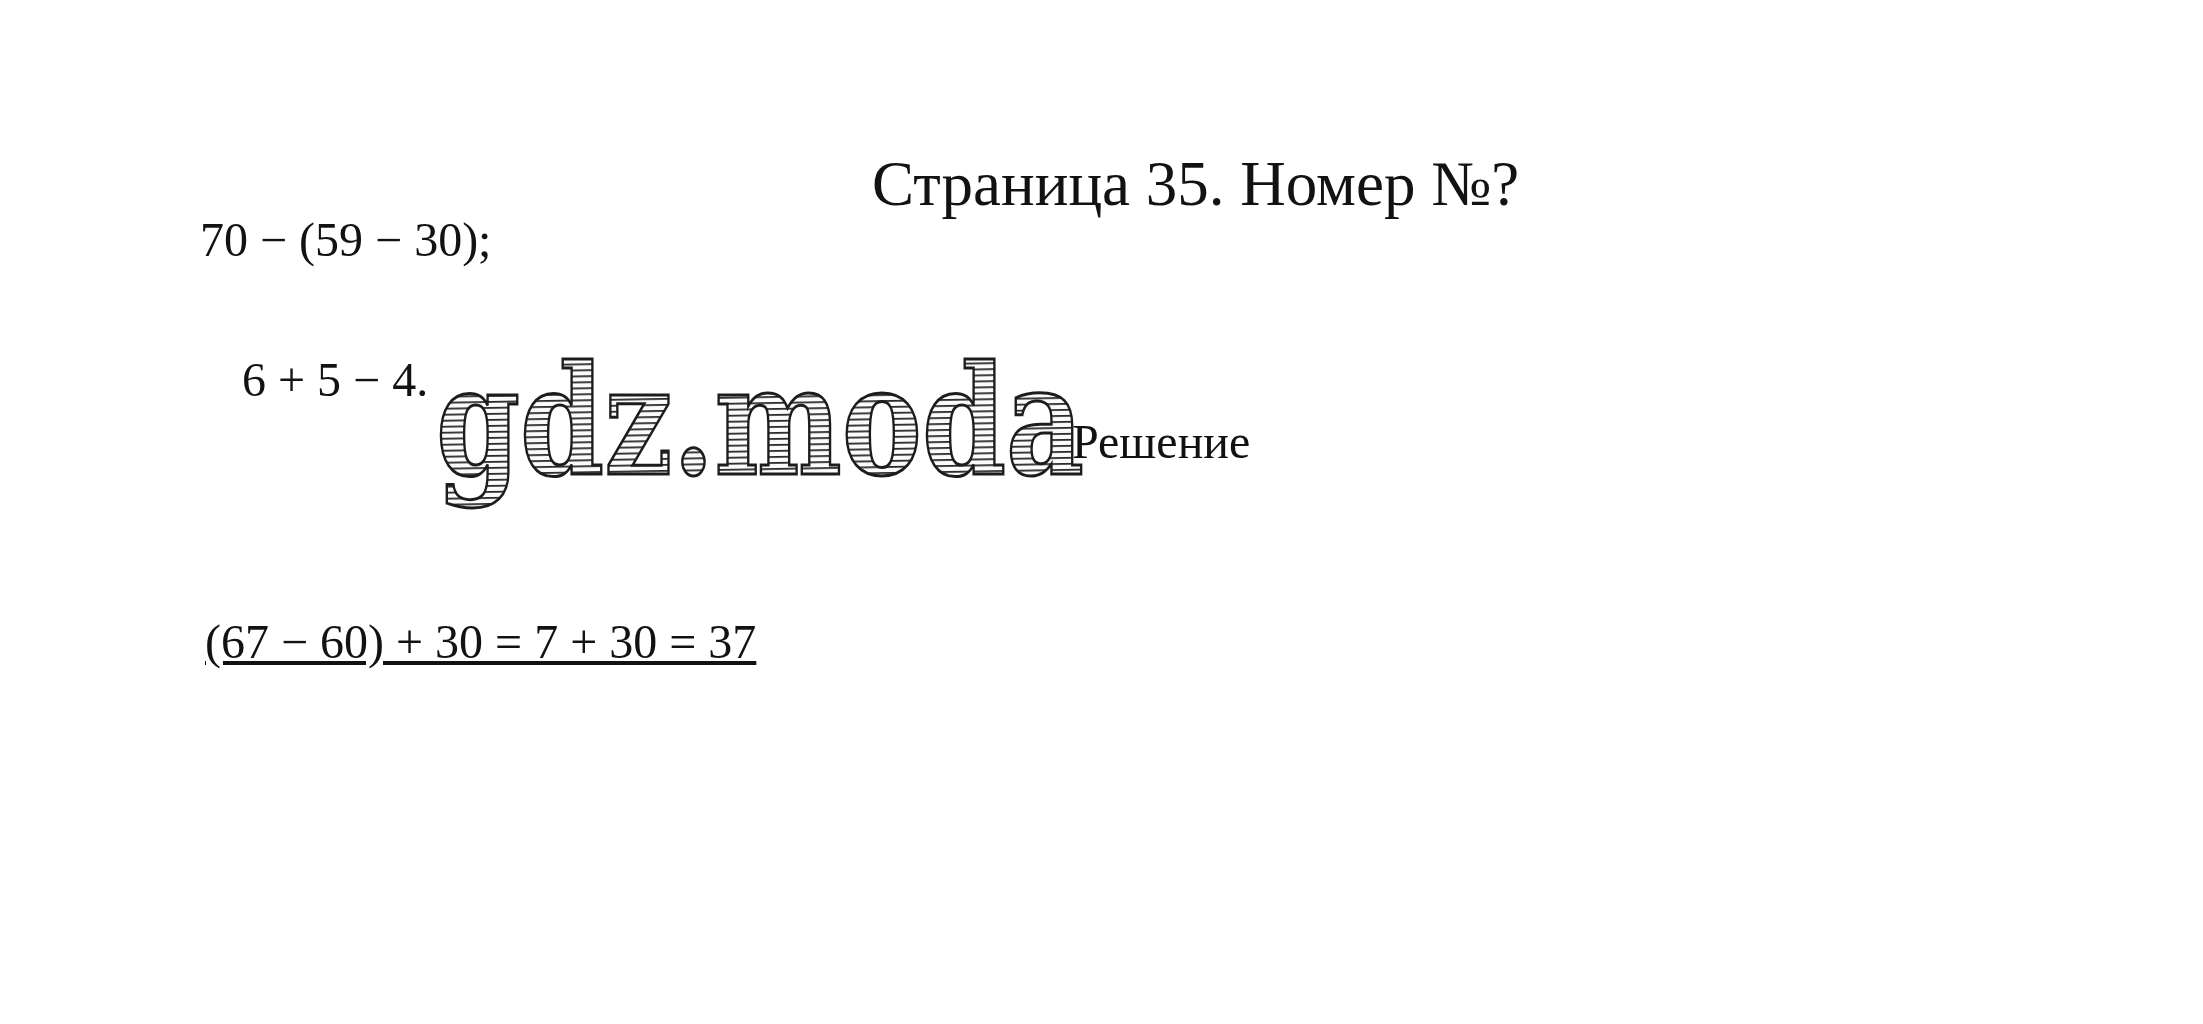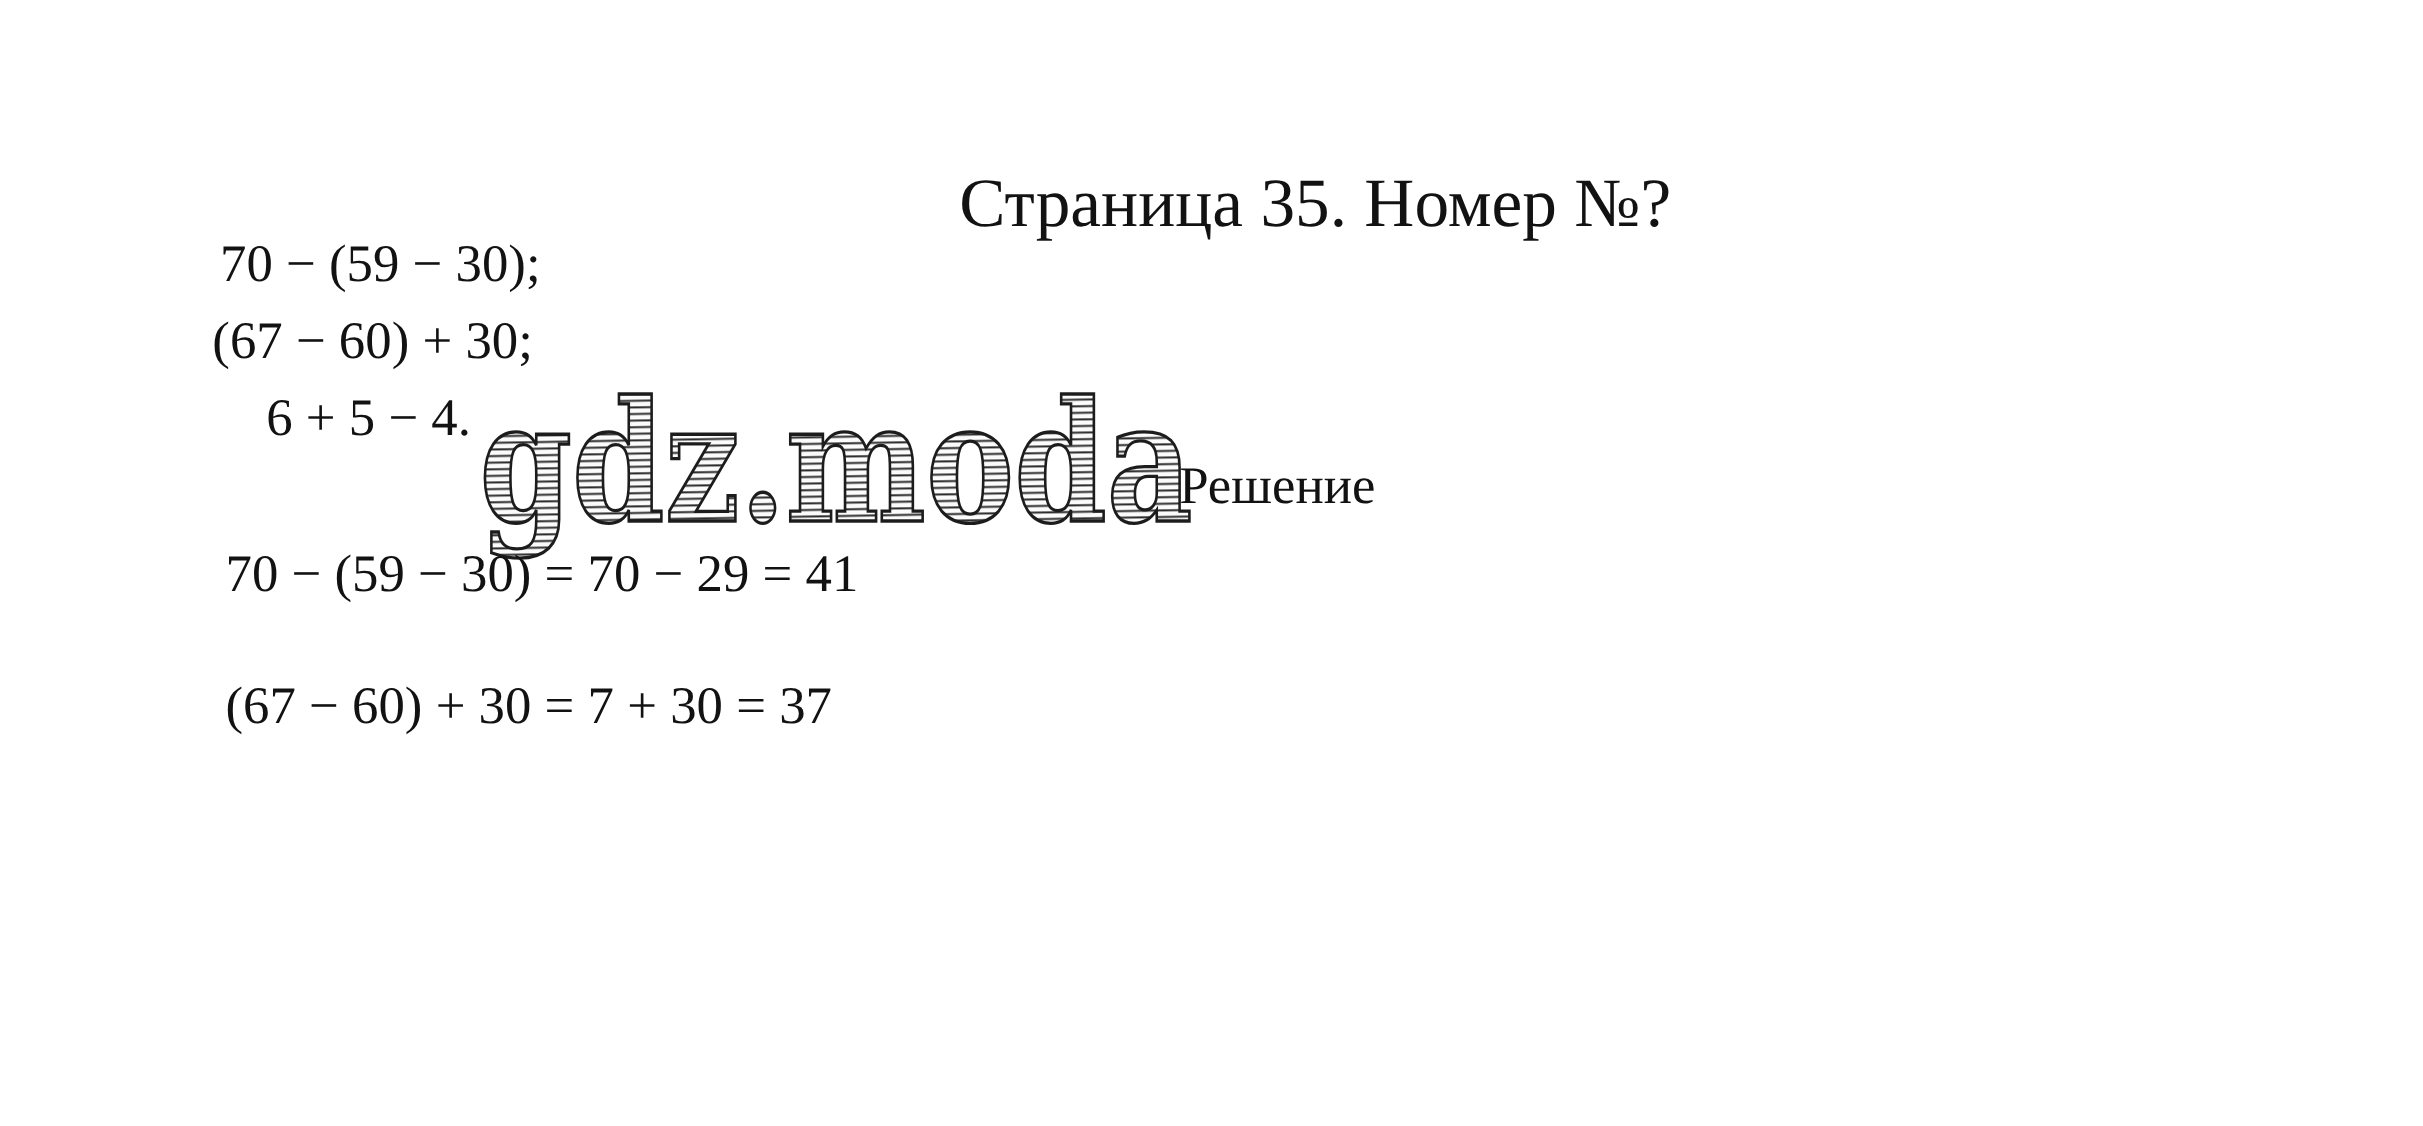--- a/index.html
+++ b/index.html
@@ -21,51 +21,49 @@
     white-space: nowrap;
     font-size: 48px;
     line-height: 1.1;
   }
   #page-title   { left: 872px;  top: 150px; font-size: 63px; }
   #problem-1    { left: 200px;  top: 214px; }
   #problem-2    { left: 193px;  top: 284px; }
   #problem-3    { left: 200px;  top: 354px; margin-left: 42px; }
   #solution-heading { left: 1072px; top: 416px; font-family: Liberation Serif, serif; }
   #solution-1   { left: 205px;  top: 496px; }
-  #solution-2   { left: 205px;  top: 616px; }
+  #solution-2   { left: 205px;  top: 616px; text-decoration: underline; }
   #solution-3   { left: 205px;  top: 756px; }
   #watermark {
     position: absolute;
     left: 432px;
     top: 352px;
   }
 </style>
 </head>
 <body>
 
 <div id="canvas">
 
   <div class="line" id="page-title">Страница 35. Номер №?</div>
 
   <div class="line" id="problem-1">70 − (59 − 30);</div>
 
-  <div class="line" id="problem-2">(67 − 60) + 30;</div>
 
   <div class="line" id="problem-3">6 + 5 − 4.</div>
 
   <svg id="watermark" width="660" height="170" viewBox="0 0 660 170" aria-hidden="true">
     <defs>
       <pattern id="hatch" width="7" height="6" patternUnits="userSpaceOnUse" patternTransform="rotate(-1)">
         <rect width="7" height="6" fill="#fbfbfb"></rect>
         <rect y="2" width="7" height="1.8" fill="#2a2a2a"></rect>
       </pattern>
     </defs>
     <text x="4" y="122" font-size="152" font-weight="bold" font-family="'DejaVu Serif','Liberation Serif',serif" fill="url(#hatch)" stroke="#1c1c1c" stroke-width="3" textLength="648" lengthAdjust="spacingAndGlyphs">gdz.moda</text>
   </svg>
 
   <div class="line" id="solution-heading">Решение</div>
 
-  <div class="line" id="solution-1">70 − (59 − 30) = 70 − 29 = 41</div>
 
   <div class="line" id="solution-2">(67 − 60) + 30 = 7 + 30 = 37</div>
 
 
 </div>
 
 </body></html>

